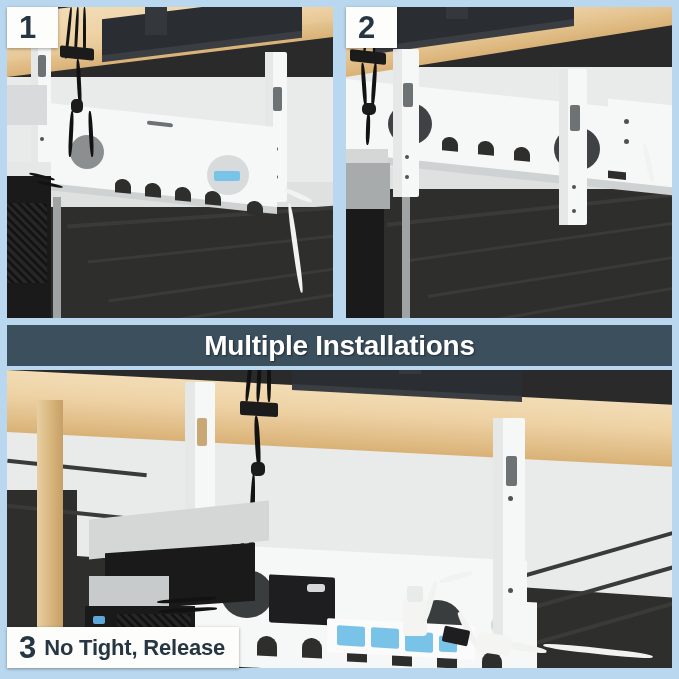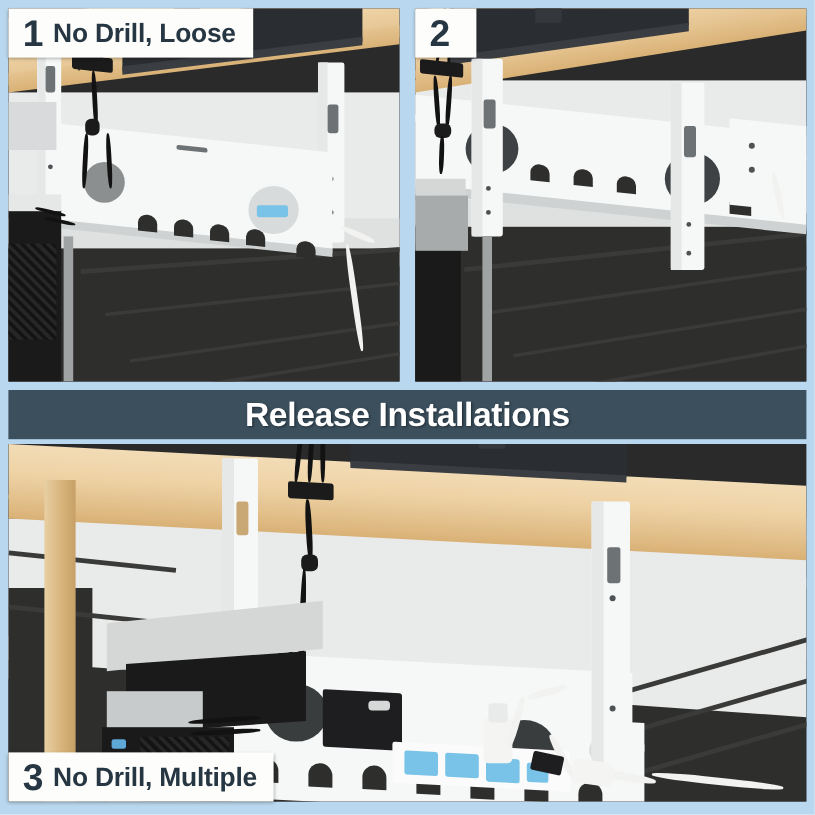--- a/index.html
+++ b/index.html
@@ -152,21 +152,20 @@
     <div class="cab" style="left:30px; top:176px; width:26px; height:3px; transform:rotate(12deg);"></div>
 
     <div class="wcab" style="left:286px; top:196px; width:5px; height:90px; transform:rotate(-8deg);"></div>
     <div class="wcab" style="left:276px; top:186px; width:30px; height:5px; transform:rotate(24deg);"></div>
 
     <div class="steel" style="left:46px; top:190px; width:8px; height:121px; background:#9fa3a3;"></div>
   </div>
 
   <div class="tab" style="left:7px; top:7px; height:41px;">
     <span class="num">1</span>
-    <span class="txt">No Drill, Loose</span>
   </div>
 
   <div class="panel" id="p2" style="left:346px; top:7px; width:326px; height:311px;">
 
     <div class="wall" style="left:0; top:60px; width:326px; height:120px;"></div>
     <div class="wall2" style="left:0; top:160px; width:326px; height:36px;"></div>
 
     <div class="floor" style="left:0; top:182px; width:326px; height:129px;"></div>
     <div class="floorstrip" style="left:40px; top:200px; width:300px; height:4px; transform:rotate(-6deg);"></div>
     <div class="floorstrip" style="left:60px; top:232px; width:290px; height:3px; transform:rotate(-8deg);"></div>
@@ -222,21 +221,21 @@
     <div class="steel" style="left:56px; top:190px; width:8px; height:121px; background:#9fa3a3;"></div>
 
     <div class="wcab" style="left:300px; top:136px; width:5px; height:40px; transform:rotate(-12deg);"></div>
   </div>
 
   <div class="tab" style="left:346px; top:7px; height:41px;">
     <span class="num">2</span>
   </div>
 
   <div id="banner">
-    <span class="btxt">Release Installations</span>
+    <span class="btxt">Multiple Installations</span>
   </div>
 
   <div class="panel" id="p3" style="left:7px; top:370px; width:665px; height:298px;">
 
     <div class="wall" style="left:0; top:62px; width:665px; height:118px;"></div>
     <div class="wall2" style="left:0; top:160px; width:665px; height:36px;"></div>
 
     <div class="floor" style="left:0; top:120px; width:665px; height:178px;"></div>
     <div class="wall" style="left:70px; top:70px; width:595px; height:116px; transform:skewY(4deg); transform-origin:left top;"></div>
     <div class="floorstrip" style="left:380px; top:200px; width:300px; height:4px; transform:rotate(-16deg);"></div>
@@ -325,16 +324,16 @@
     <div class="wcab" style="left:536px; top:278px; width:110px; height:6px; transform:rotate(6deg);"></div>
     <div class="plug" style="left:470px; top:264px; width:34px; height:20px; border-radius:4px; transform:rotate(8deg);"></div>
     <div class="adapter" style="left:436px; top:258px; width:26px; height:16px; transform:rotate(12deg);"></div>
 
     <div class="wcab" style="left:420px; top:210px; width:6px; height:44px; transform:rotate(16deg);"></div>
     <div class="wcab" style="left:432px; top:204px; width:34px; height:6px; transform:rotate(-16deg);"></div>
   </div>
 
   <div class="tab" style="left:7px; top:627px; height:41px;">
     <span class="num">3</span>
-    <span class="txt">No Drill, Multiple</span>
+    <span class="txt">No Tight, Release</span>
   </div>
 
 </div>
 
 </body></html>

